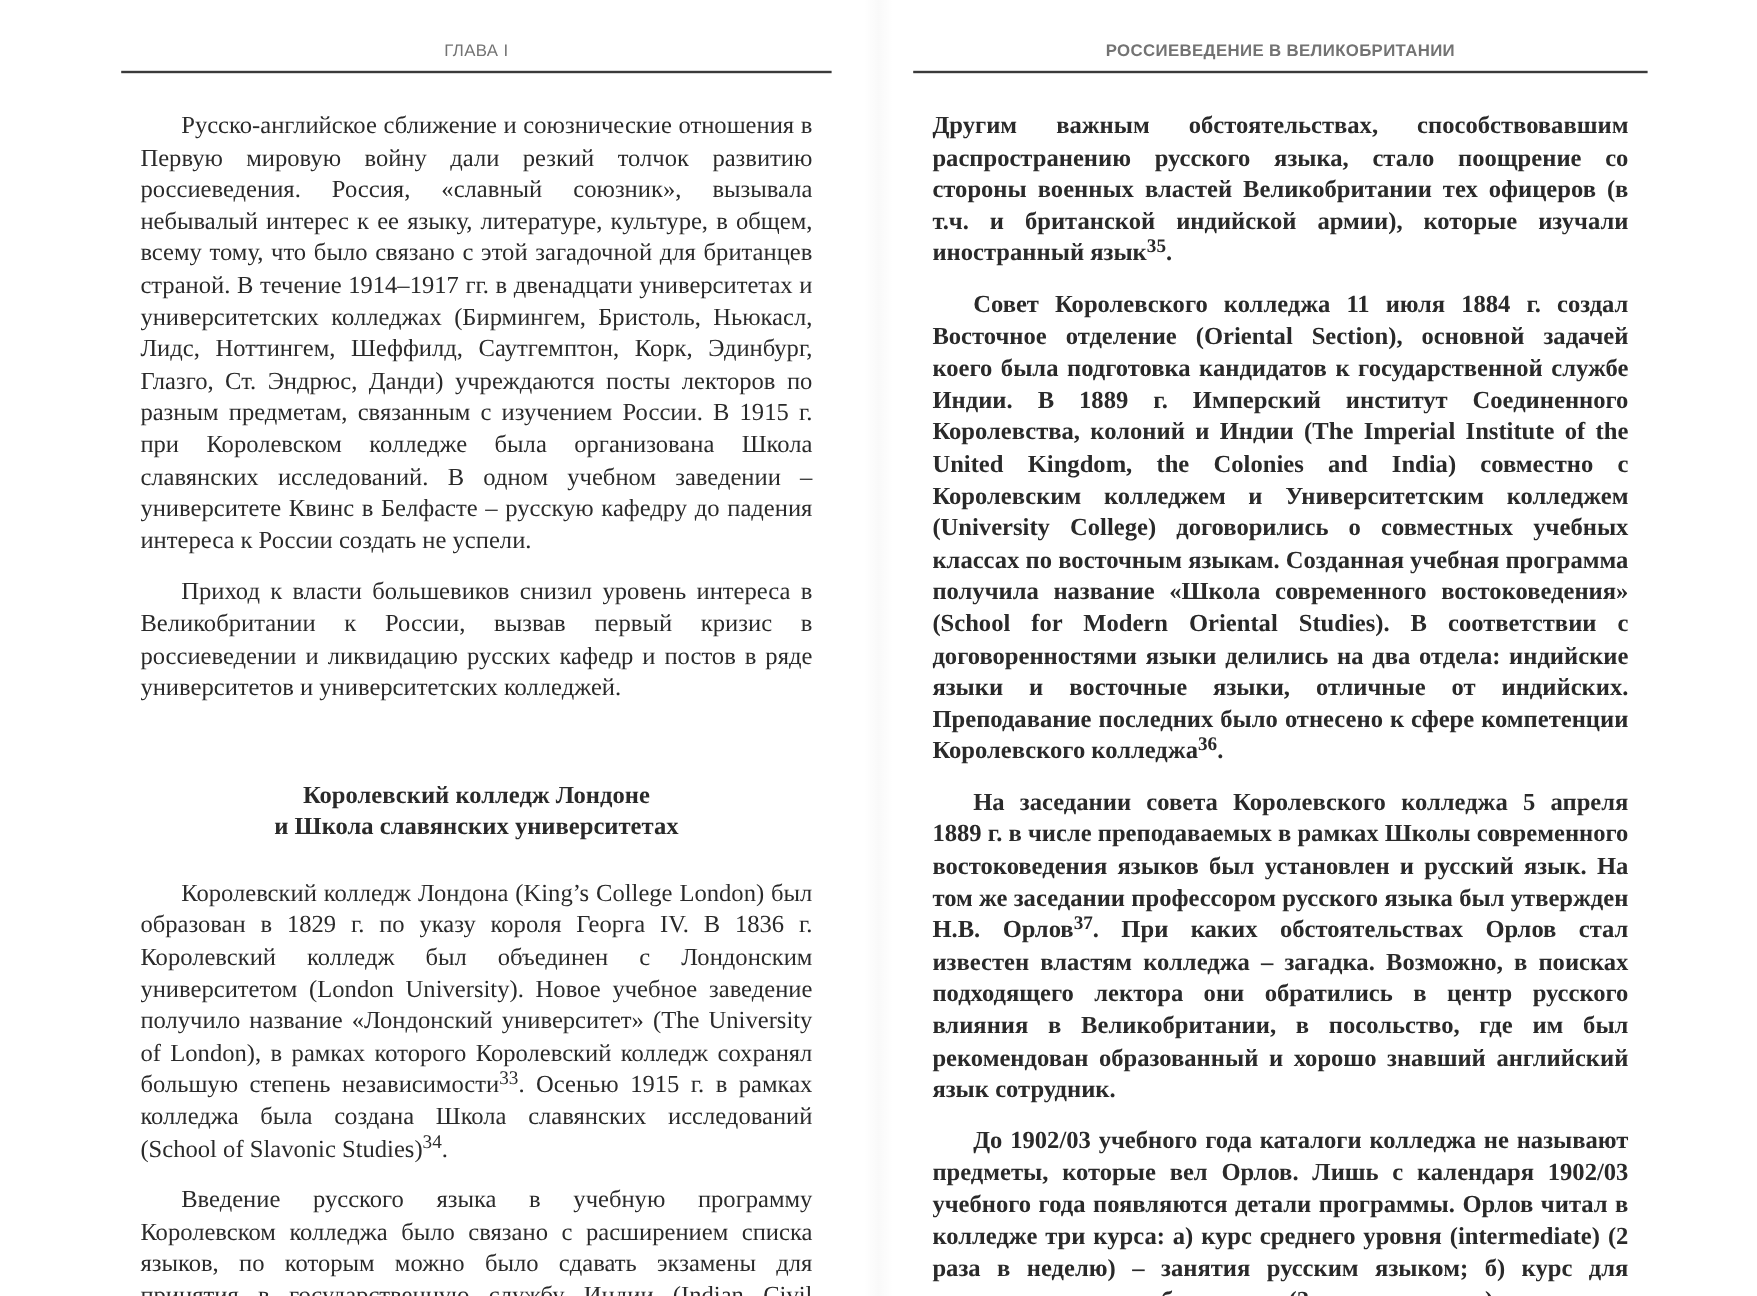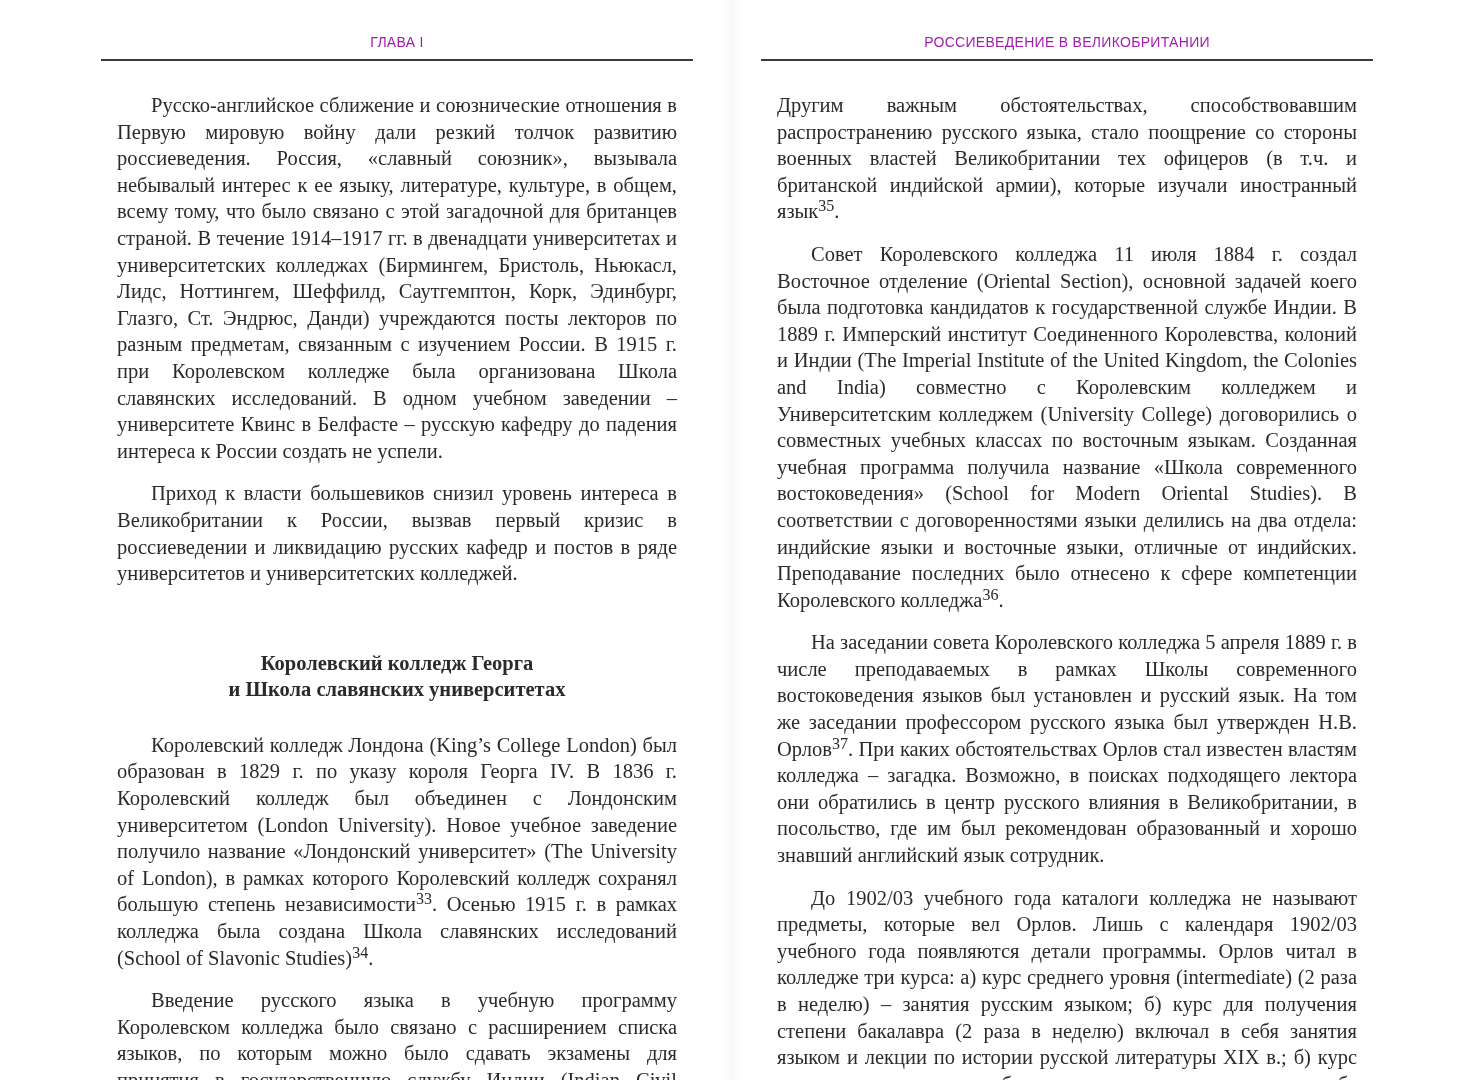--- a/index.html
+++ b/index.html
@@ -14,29 +14,29 @@
     overflow: hidden;
     font-family: "Liberation Serif", "DejaVu Serif", serif;
     color: #2a2a2a;
   }
   .page {
     position: absolute;
     top: 0;
     height: 1080px;
   }
   .page.left { left: 0; width: 732px; }
-  .page.right { left: 732px; width: 732px; }
+  .page.right { left: 732px; width: 732px; font-weight: bold; }
 
   .running-head {
     position: absolute;
     top: 34px;
     font-family: "Liberation Sans", "DejaVu Sans", sans-serif;
     font-size: 14px;
     letter-spacing: 0.3px;
-    color: #a21caf;
+    color: #737373;
     text-align: center;
   }
   .page.left .running-head { left: 101px; width: 592px; }
   .page.right .running-head { left: 29px; width: 612px; }
 
   .head-rule {
     position: absolute;
     top: 59px;
     height: 0;
     border-top: 2px solid #3a3a3a;
@@ -101,21 +101,21 @@
 
 <div class="page left">
   <div class="running-head">ГЛАВА I</div>
   <div class="head-rule"></div>
 
   <div class="text-block">
     <p class="para">Русско-английское сближение и союзнические отношения в Первую мировую войну дали резкий толчок развитию россиеведения. Россия, «славный союзник», вызывала небывалый интерес к ее языку, литературе, культуре, в общем, всему тому, что было связано с этой загадочной для британцев страной. В течение 1914–1917 гг. в двенадцати университетах и университетских колледжах (Бирмингем, Бристоль, Ньюкасл, Лидс, Ноттингем, Шеффилд, Саутгемптон, Корк, Эдинбург, Глазго, Ст. Эндрюс, Данди) учреждаются посты лекторов по разным предметам, связанным с изучением России. В 1915 г. при Королевском колледже была организована Школа славянских исследований. В одном учебном заведении – университете Квинс в Белфасте – русскую кафедру до падения интереса к России создать не успели.</p>
     <p class="para">Приход к власти большевиков снизил уровень интереса в Великобритании к России, вызвав первый кризис в россиеведении и ликвидацию русских кафедр и постов в ряде университетов и университетских колледжей.</p>
 
     <h2 class="section-title">
-      <span>Королевский колледж Георга</span>
+      <span>Королевский колледж Лондоне</span>
       <span>и Школа славянских университетах</span>
     </h2>
 
     <p class="para"><span>Королевский колледж Лондона (King’s College London) был образован в 1829 г. по указу короля Георга IV. В 1836 г. Королевский колледж был объединен с Лондонским университетом (London University). Новое учебное заведение получило название «Лондонский университет» (The University of London), в рамках которого Королевский колледж сохранял большую степень независимости</span><sup>33</sup><span>. Осенью 1915 г. в рамках колледжа была создана Школа славянских исследований (School of Slavonic Studies)</span><sup>34</sup><span>.</span></p>
 
     <p class="para">Введение русского языка в учебную программу Королевском колледжа было связано с расширением списка языков, по которым можно было сдавать экзамены для принятия в государственную службу Индии (Indian Civil Service), т.е. стать чиновником в Британской Индии. Открытые экзамены проводились в Лондоне.</p>
   </div>
 
 </div>
 

